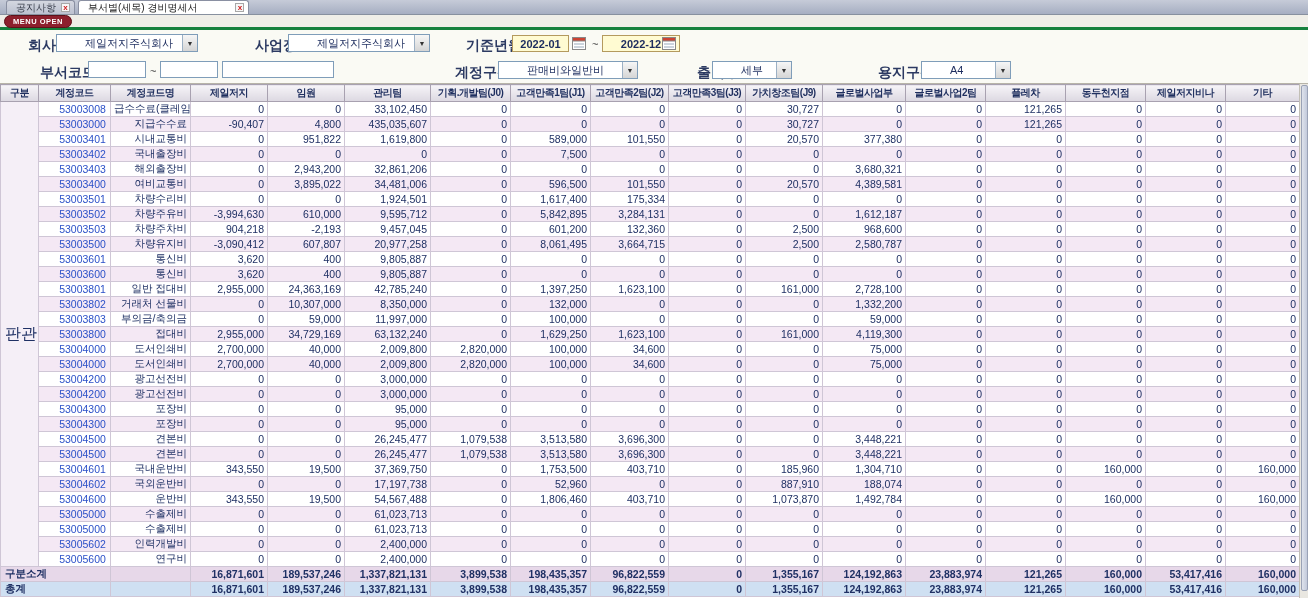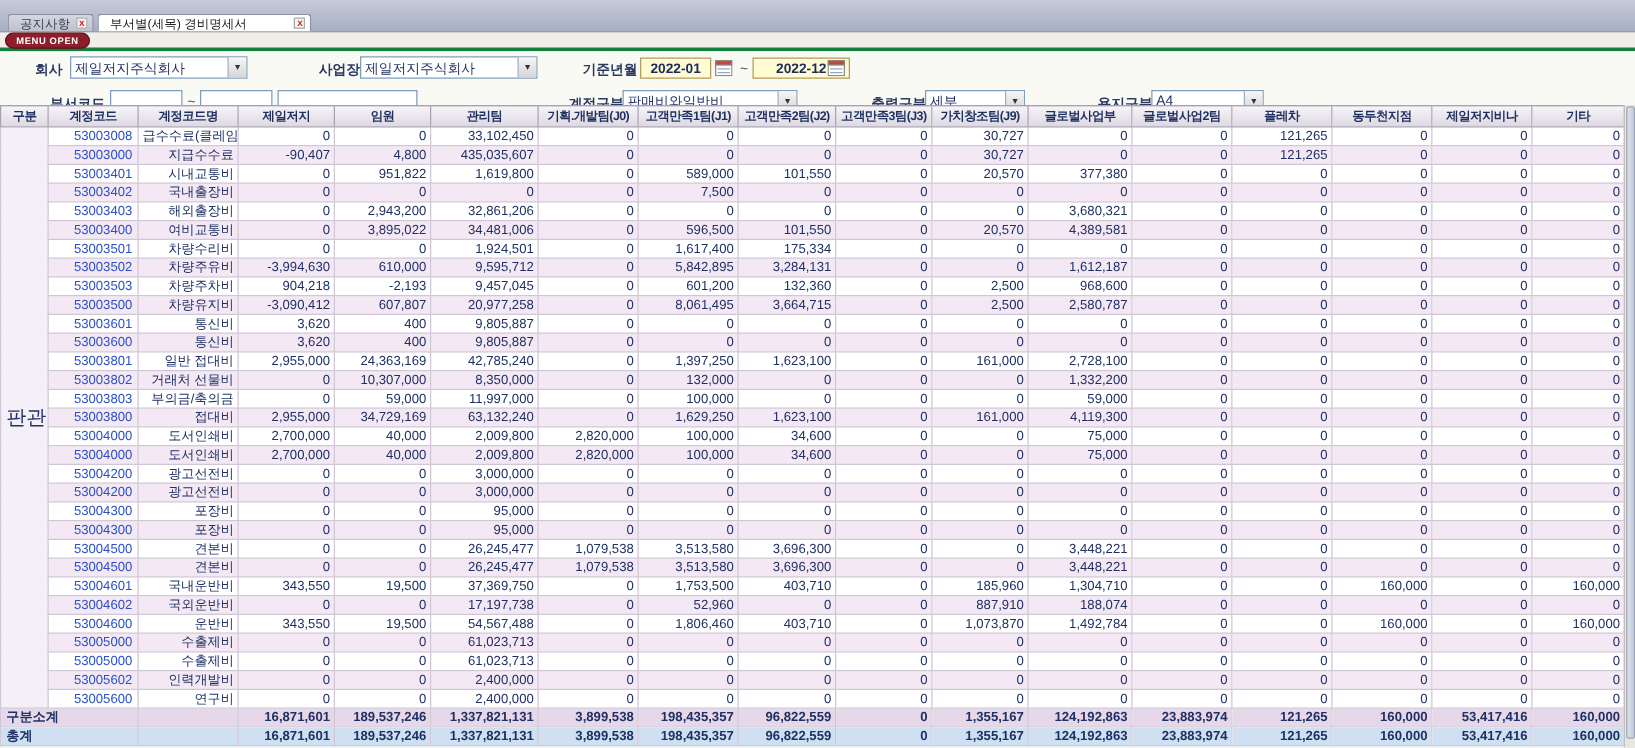--- a/index.html
+++ b/index.html
@@ -4,21 +4,21 @@
 <style>
   * { box-sizing: border-box; margin: 0; padding: 0; }
   html,body { width:1308px; height:598px; overflow:hidden; }
   body {
     font-family: "Liberation Sans","DejaVu Sans",sans-serif;
     background:#d6d3cc;
     position:relative;
   }
   
   .tabstrip {
-    height:26px; background:linear-gradient(#c6cbd8,#a6aec2);
+    height:15px; background:linear-gradient(#c6cbd8,#a6aec2);
     border-bottom:1px solid #87909f;
     display:flex; align-items:flex-end; padding-left:6px; gap:3px;
   }
   .tab {
     height:14px; display:flex; align-items:center; gap:5px;
     padding:0 4px 0 9px; font-size:10px; color:#3a3f4c;
     background:linear-gradient(#d4d7e0,#bcc1d0);
     border:1px solid #8a90a2; border-bottom:none;
     border-radius:3px 3px 0 0; white-space:nowrap; cursor:default;
   }
@@ -31,24 +31,24 @@
   .menubar {
     height:15px; background:#efeee8; border-bottom:3px solid #15803d;
     display:flex; align-items:center; padding-left:4px;
   }
   .menu-open {
     background:#8d1f2d; color:#fff; font-size:7.5px; font-weight:bold;
     padding:1px 8px; border-radius:7px; letter-spacing:.5px; border:1px solid #5e1019;
   }
   
   .filters { height:54px; background:#fafaf4; border-bottom:1px solid #b7b4a8; position:relative; }
-  .f-label { position:absolute; font-size:11px; font-weight:bold; color:#2c3a62; white-space:nowrap; }
+  .f-label { position:absolute; font-size:14px; font-weight:bold; color:#2c3a62; white-space:nowrap; }
   .fselect {
     position:absolute; height:18px; border:1px solid #7f9db9; background:#fff;
-    font-size:11px; color:#1c2c5e; display:flex; align-items:center; cursor:default;
+    font-size:11px; color:#1c2c5e; display:flex; align-items:center; cursor:default;padding-left:25px;
   }
   .fselect .txt { flex:1; padding:0 3px; white-space:nowrap; overflow:hidden; }
   .fselect .arrow {
     width:15px; height:100%; background:linear-gradient(#f6f6f6,#d5d5d5);
     border-left:1px solid #9cb0c4; display:flex; align-items:center; justify-content:center;
     font-size:7px; color:#333;
   }
   .fdate {
     position:absolute; height:17px; border:1px solid #b49a5e; background:#fffbd2;
     font-size:11px; font-weight:bold; color:#1c2c5e;
@@ -146,21 +146,21 @@
   <div class="finput" style="left:160px;top:31px;width:58px"></div>
   <div class="finput" style="left:222px;top:31px;width:112px"></div>
 
   <span class="f-label" style="left:455px;top:34px">계정구분</span>
   <div class="fselect" style="left:498px;top:31px;width:140px">
     <span class="txt">판매비와일반비</span>
     <span class="arrow">▼</span>
   </div>
 
   <span class="f-label" style="left:697px;top:34px">출력구분</span>
-  <div class="fselect" style="left:740px;top:31px;width:80px">
+  <div class="fselect" style="left:712px;top:31px;width:80px">
     <span class="txt">세부</span>
     <span class="arrow">▼</span>
   </div>
 
   <span class="f-label" style="left:878px;top:34px">용지구분</span>
   <div class="fselect" style="left:921px;top:31px;width:90px">
     <span class="txt">A4</span>
     <span class="arrow">▼</span>
   </div>
 </div>

